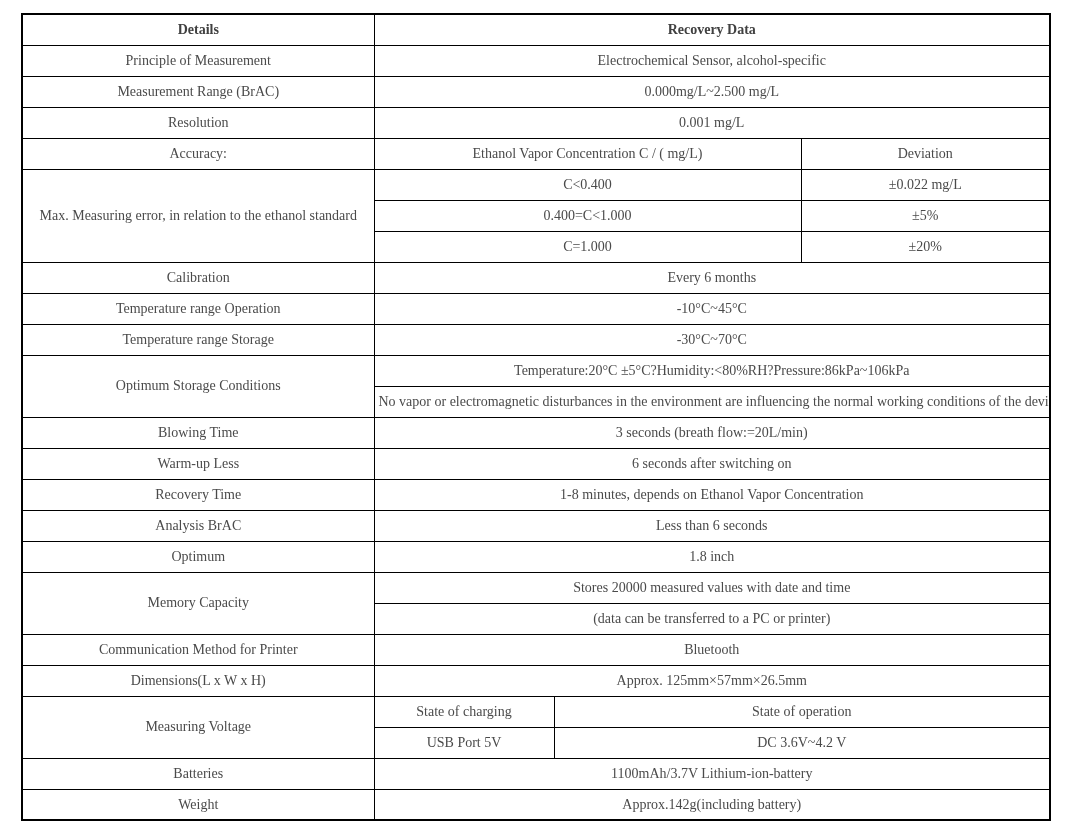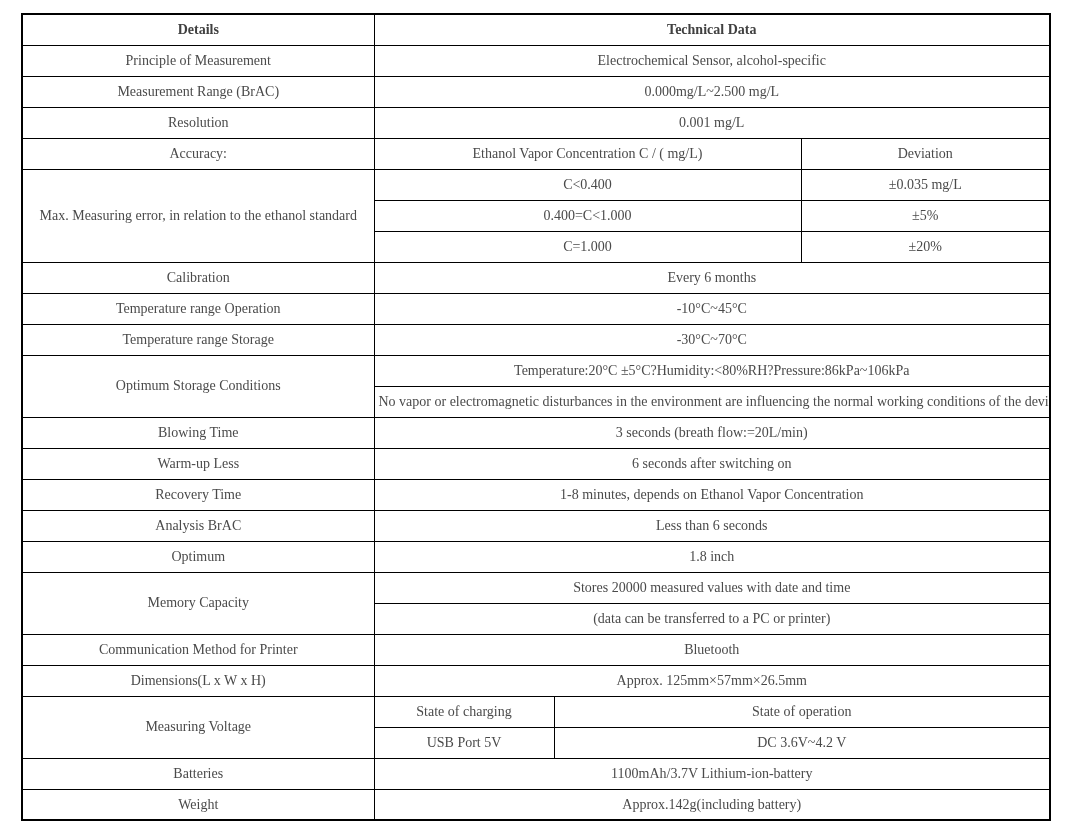--- a/index.html
+++ b/index.html
@@ -39,21 +39,21 @@
 <table class="spec">
   <colgroup>
     <col style="width:352px">
     <col style="width:180px">
     <col style="width:247px">
     <col style="width:249px">
   </colgroup>
   <tbody>
     <tr>
       <th>Details</th>
-      <th colspan="3">Technical Data</th>
+      <th colspan="3">Recovery Data</th>
     </tr>
 
     <tr>
       <td>Principle of Measurement</td>
       <td colspan="3">Electrochemical Sensor, alcohol-specific</td>
     </tr>
 
     <tr>
       <td>Measurement Range (BrAC)</td>
       <td colspan="3">0.000mg/L~2.500 mg/L</td>
@@ -66,21 +66,21 @@
 
     <tr>
       <td>Accuracy:</td>
       <td colspan="2">Ethanol Vapor Concentration C / ( mg/L)</td>
       <td>Deviation</td>
     </tr>
 
     <tr>
       <td rowspan="3">Max. Measuring error, in relation to the ethanol standard</td>
       <td colspan="2">C&lt;0.400</td>
-      <td>±0.035 mg/L</td>
+      <td>±0.022 mg/L</td>
     </tr>
     <tr>
       <td colspan="2">0.400=C&lt;1.000</td>
       <td>±5%</td>
     </tr>
     <tr>
       <td colspan="2">C=1.000</td>
       <td>±20%</td>
     </tr>
 

